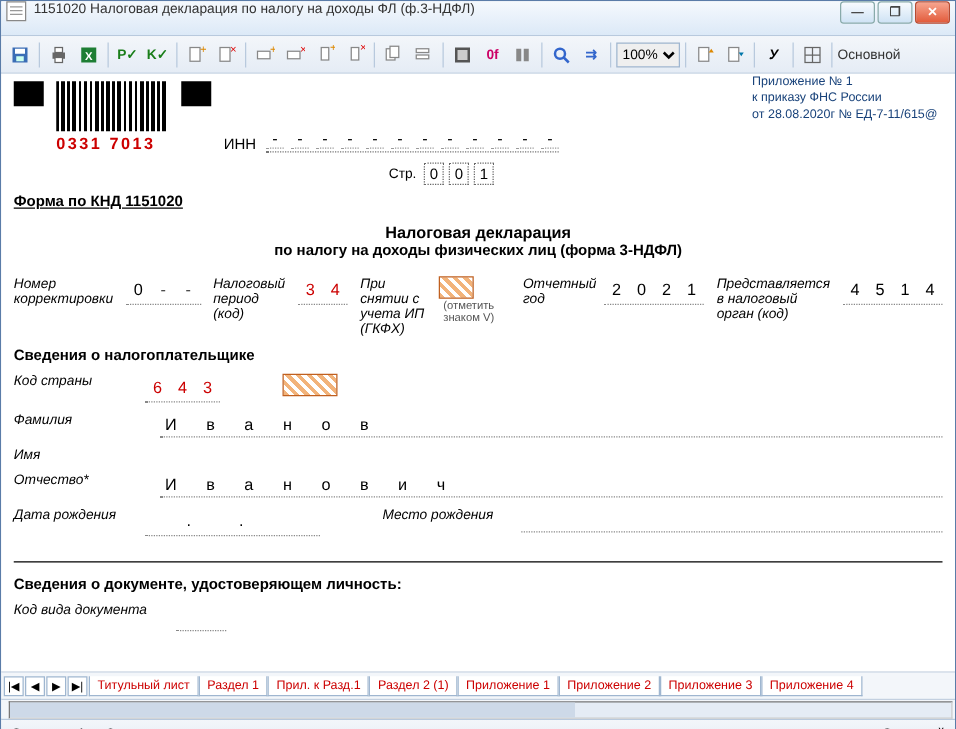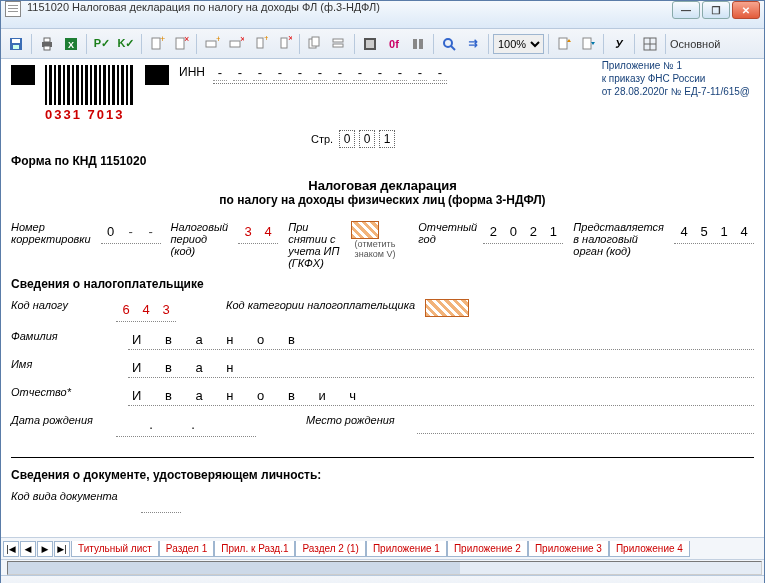--- a/index.html
+++ b/index.html
@@ -69,42 +69,42 @@
     position: relative;
   }
   .topblock { display: flex; gap: 10px; margin-bottom: 8px; }
   .blk { width: 24px; height: 20px; background: #000; }
   .barcode {
     width: 90px; height: 40px;
     background: repeating-linear-gradient(90deg,#000 0 2px,#fff 2px 4px,#000 4px 7px,#fff 7px 9px);
     position: relative;
   }
   .barcode-num { font-size: 13px; letter-spacing: 2px; color: #c00; font-weight: bold; margin-top: 2px; }
-  .inn-row { display: flex; align-items: flex-start; gap: 8px; }
+  .inn-row { display: flex; align-items: flex-end; gap: 8px; }
   .inn-label { font-size: 12px; }
   .dashfield {
     display: inline-flex; gap: 6px; border-bottom: 1px dotted #777; padding-bottom: 2px;
   }
   .dashcell {
     width: 14px; height: 16px; border-bottom: 1px dotted #999;
     display: inline-flex; align-items: center; justify-content: center;
     font-size: 13px;
   }
   .attach-box {
     position: absolute; right: 14px; top: 0;
     font-size: 10px; color: #18427a; line-height: 1.3;
   }
   .str-box { display: inline-flex; align-items: center; gap: 6px; margin-left: 300px; }
   .str-cells { display: flex; gap: 4px; }
   .str-cell {
     width: 16px; height: 18px;
     border: 1px dotted #666;
     display: flex; align-items: center; justify-content: center; font-size: 12px;
   }
-  .knd { font-weight: bold; font-size: 12px; margin: 6px 0 10px; }
+  .knd { font-weight: bold; font-size: 12px; margin: 6px 0 10px; text-decoration: underline; }
   .doc-title { text-align: center; font-weight: bold; font-size: 13px; }
   .doc-sub { text-align: center; font-weight: bold; font-size: 12px; margin-bottom: 14px; }
   .row { display: flex; align-items: flex-start; gap: 10px; margin-bottom: 8px; }
   .lbl { font-size: 11px; font-style: italic; }
   .cellgrp { display: flex; gap: 6px; border-bottom: 1px dotted #888; padding: 2px 3px 4px; }
   .cell {
     width: 14px; height: 16px;
     display: flex; align-items: center; justify-content: center;
     font-size: 13px;
   }
@@ -373,38 +373,36 @@
         <div class="cell">4</div>
         <div class="cell">5</div>
         <div class="cell">1</div>
         <div class="cell">4</div>
       </div>
     </div>
 
     <div class="section-h">Сведения о налогоплательщике</div>
 
     <div class="row">
-      <div style="width:95px" class="lbl">Код налогу</div>
+      <div style="width:95px" class="lbl">Код страны</div>
       <div class="cellgrp">
         <div class="cell red">6</div>
         <div class="cell red">4</div>
         <div class="cell red">3</div>
       </div>
       <div style="width:30px"></div>
-      <div class="lbl">Код категории налогоплательщика</div>
       <div class="hatched" style="width:44px"></div>
     </div>
 
     <div class="row">
       <div style="width:95px" class="lbl">Фамилия</div>
       <div class="longfield">И в а н о в</div>
     </div>
     <div class="row">
       <div style="width:95px" class="lbl">Имя</div>
-      <div class="longfield">И в а н</div>
     </div>
     <div class="row">
       <div style="width:95px" class="lbl">Отчество*</div>
       <div class="longfield">И в а н о в и ч</div>
     </div>
 
     <div class="row">
       <div style="width:95px" class="lbl">Дата рождения</div>
       <div class="cellgrp" style="width:140px">
         <div class="cell"></div>

